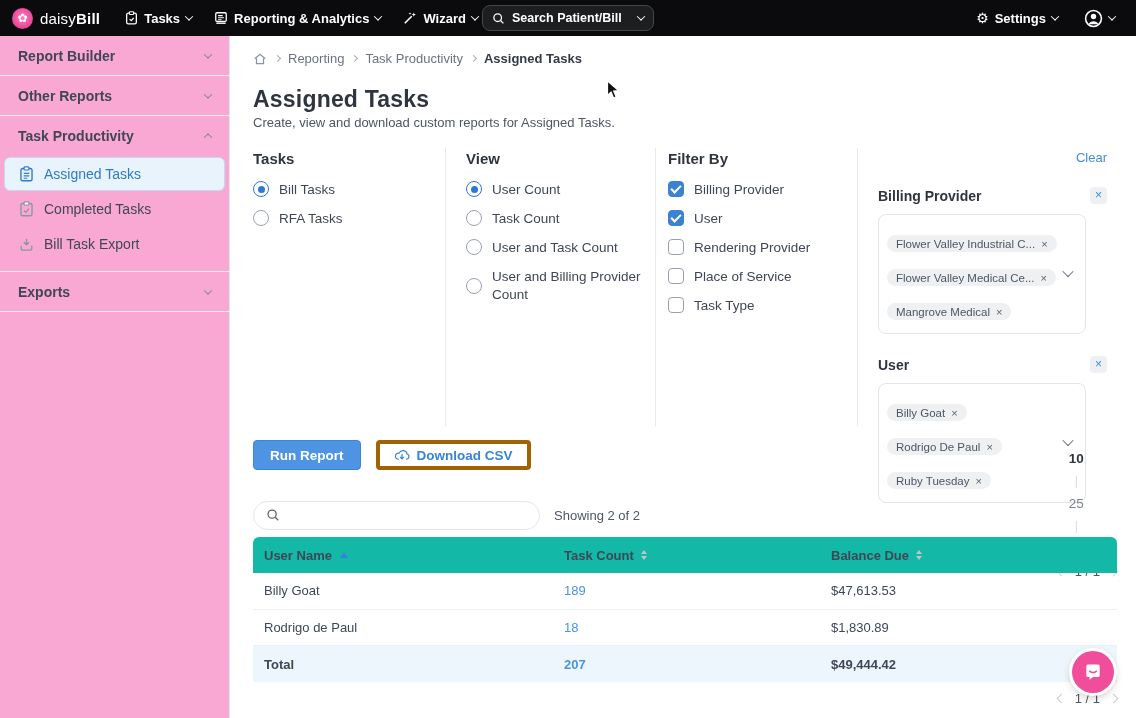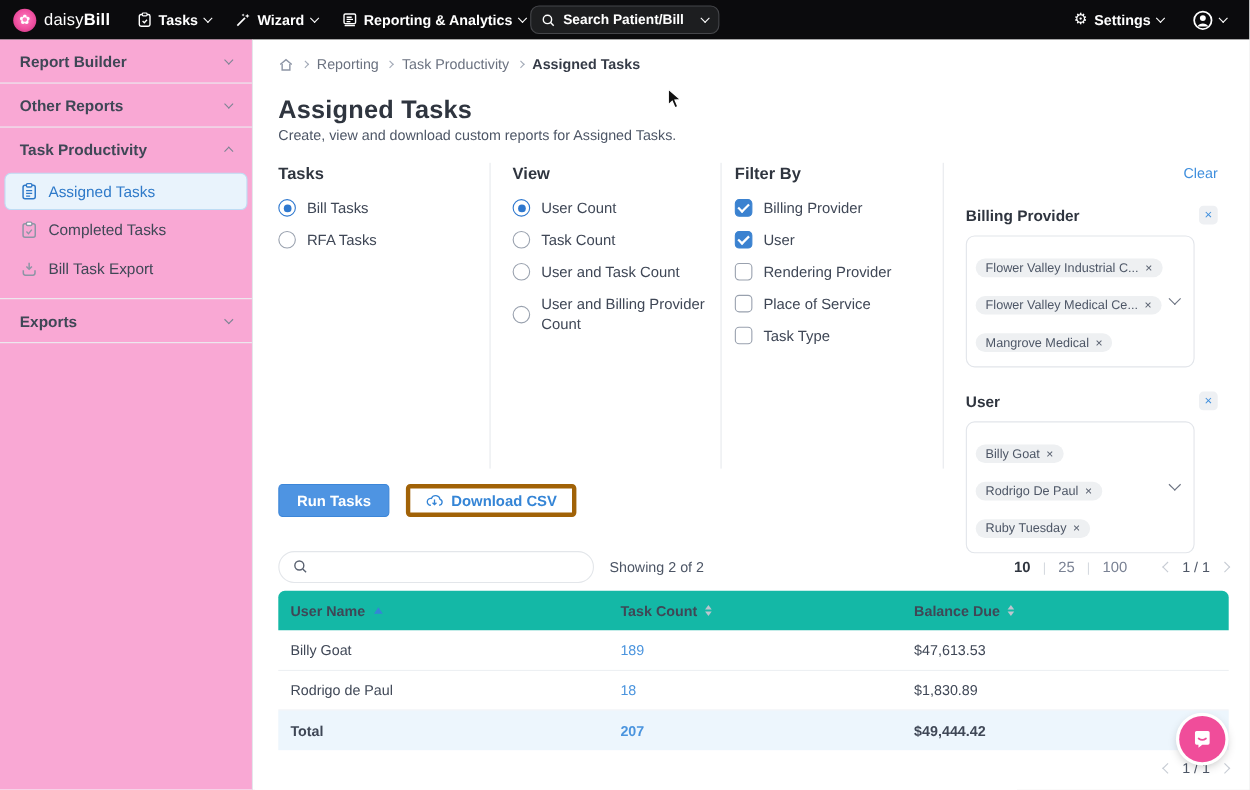--- a/index.html
+++ b/index.html
@@ -72,21 +72,21 @@
   .actions { position:absolute; left:23px; top:404px; display:flex; gap:15px; }
   .btn-primary { background:#4e94e2; border:1px solid #3c86d8; color:#fff; font-size:13.5px; font-weight:700; padding:0 16px; height:30px; border-radius:4px; display:flex; align-items:center; cursor:pointer; font-family:inherit; }
   .btn-outline { background:#fff; border:4px solid #a16207; color:#3585d6; font-size:13.5px; font-weight:700; padding:0 14px; height:30px; border-radius:4px; display:flex; align-items:center; gap:7px; cursor:pointer; font-family:inherit; }
 
   
   .toolbar { position:absolute; left:23px; top:464px; width:864px; height:30px; display:flex; align-items:center; }
   .search-pill { width:287px; height:29px; border:1px solid #e3e6ea; border-radius:15px; display:flex; align-items:center; gap:8px; padding:0 12px; }
   .search-pill input { border:none; outline:none; flex:1; font-size:13px; color:#3f4756; font-family:inherit; background:transparent; }
   .search-pill input::placeholder { color:#9aa2b1; }
   .showing { margin-left:14px; font-size:13px; color:#4d5666; }
-  .tb-right { margin-left:auto; display:flex; align-items:flex-end; gap:8px; }
+  .tb-right { margin-left:auto; display:flex; align-items:center; gap:8px;flex-direction:column; }
   .psize { font-size:13.5px; color:#7a8294; cursor:pointer; padding:0 3px; }
   .psize.active { color:#2f353f; font-weight:700; }
   .pipe { color:#d6dae0; font-size:12px; }
   .pager { display:flex; align-items:center; gap:10px; margin-left:22px; }
   .pager .chev { color:#c7ccd4; width:7px; height:7px; cursor:pointer; }
   .pager .pg { font-size:13px; color:#4d5666; }
 
   
   .rtable { position:absolute; left:23px; top:501px; width:864px; font-size:13px; color:#3f4756; }
   .trow { display:flex; align-items:center; height:36px; }
@@ -133,38 +133,38 @@
             <path d="M8.5 15l3 3 4.5-5" fill="none" stroke="#fff" stroke-width="2.2"></path>
           </svg>
       </span>
       <span>Tasks</span>
       <span class="chev"></span>
     </div>
 
     <div class="nav-item">
       <span>
         <svg width="14" height="14" viewBox="0 0 24 24">
+            <rect x="3" y="3" width="18" height="15" rx="2" fill="none" stroke="#fff" stroke-width="2.2"></rect>
+            <path d="M7 8h8M7 11.5h10M7 15h6" stroke="#fff" stroke-width="2"></path>
+            <path d="M4 21h16" stroke="#fff" stroke-width="2.2"></path>
+          </svg>
+      </span>
+      <span>Reporting &amp; Analytics</span>
+      <span class="chev"></span>
+    </div>
+
+    <div class="nav-item">
+      <span>
+        <svg width="14" height="14" viewBox="0 0 24 24">
             <path d="M3 21L15 9" stroke="#fff" stroke-width="2.6"></path>
             <path d="M18.5 2.5l1 2.6 2.6 1-2.6 1-1 2.6-1-2.6-2.6-1 2.6-1z" fill="#fff"></path>
             <path d="M12 2l.7 1.8L14.5 4.5l-1.8.7L12 7l-.7-1.8-1.8-.7 1.8-.7z" fill="#fff"></path>
           </svg>
       </span>
       <span>Wizard</span>
-      <span class="chev"></span>
-    </div>
-
-    <div class="nav-item">
-      <span>
-        <svg width="14" height="14" viewBox="0 0 24 24">
-            <rect x="3" y="3" width="18" height="15" rx="2" fill="none" stroke="#fff" stroke-width="2.2"></rect>
-            <path d="M7 8h8M7 11.5h10M7 15h6" stroke="#fff" stroke-width="2"></path>
-            <path d="M4 21h16" stroke="#fff" stroke-width="2.2"></path>
-          </svg>
-      </span>
-      <span>Reporting &amp; Analytics</span>
       <span class="chev"></span>
     </div>
 
     <div class="top-search">
       <span>
         <svg width="13" height="13" viewBox="0 0 24 24">
             <circle cx="10.5" cy="10.5" r="7" fill="none" stroke="#fff" stroke-width="2.4"></circle>
             <path d="M15.8 15.8L21 21" stroke="#fff" stroke-width="2.4"></path>
           </svg>
       </span>
@@ -361,21 +361,21 @@
           <span class="chip">
             <span>Ruby Tuesday</span>
             <span class="x">×</span>
           </span>
           <span class="chev"></span>
         </div>
       </div>
     </div>
 
     <div class="actions">
-      <button class="btn-primary">Run Tasks</button>
+      <button class="btn-primary">Run Report</button>
       <button class="btn-outline">
         <span>
           <svg width="16" height="14" viewBox="0 0 24 20">
               <path d="M7 16.5a4.7 4.7 0 1 1 .8-9.3A6.2 6.2 0 0 1 19.6 8.5a4 4 0 0 1-1.4 7.8" fill="none" stroke="#3585d6" stroke-width="1.8"></path>
               <path d="M12 8.5v7M9.3 13l2.7 2.7 2.7-2.7" fill="none" stroke="#3585d6" stroke-width="1.8"></path>
             </svg>
         </span>
         <span>Download CSV</span>
       </button>
     </div>

